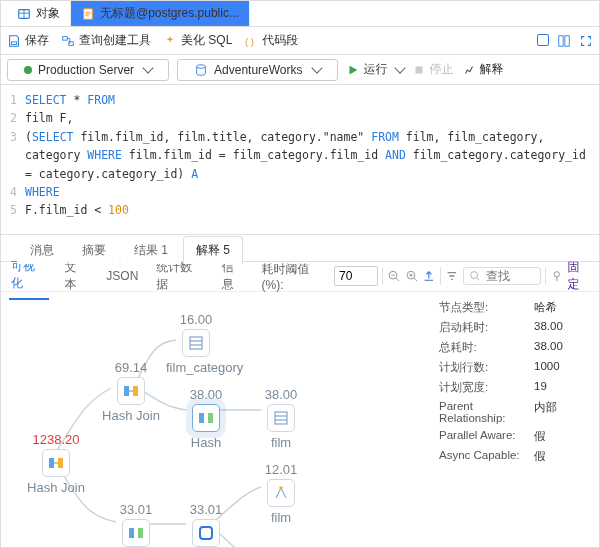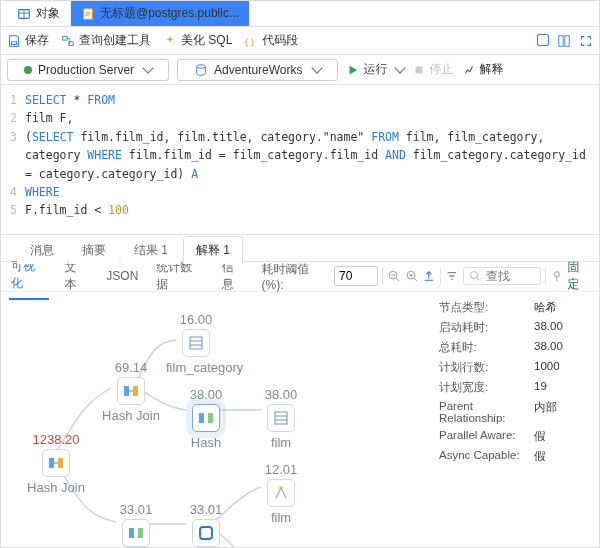--- a/index.html
+++ b/index.html
@@ -174,21 +174,21 @@
   <div class="ed-row">
       <div class="gutter">5</div>
       <div class="code"><span>F.film_id &lt; </span><span class="num">100</span></div>
     </div>
 </div>
 
 <div class="mid-tabs">
   <div class="mid-tab">消息</div>
   <div class="mid-tab">摘要</div>
   <div class="mid-tab">结果 1</div>
-  <div class="mid-tab active">解释 1</div>
+  <div class="mid-tab active">解释 5</div>
 </div>
 
 <div class="sub-tabs">
   <div class="sub-tab active">可视化</div>
   <div class="sub-tab">文本</div>
   <div class="sub-tab">JSON</div>
   <div class="sub-tab">统计数据</div>
   <div class="sub-tab">信息</div>
   <div class="sub-right">
     <span style="color:#666">耗时阈值(%):</span>
@@ -217,21 +217,21 @@
           <circle cx="7" cy="7" r="4" stroke="#aaa" fill="none"></circle>
           <line x1="10" y1="10" x2="13" y2="13" stroke="#aaa"></line>
         </svg>
       <input placeholder="查找" style="">
     </div>
     <span class="sep"></span>
     <svg class="svg-i gray" viewBox="0 0 16 16">
         <circle cx="8" cy="6" r="3" stroke="#888" fill="none"></circle>
         <line x1="8" y1="9" x2="8" y2="14" stroke="#888"></line>
       </svg>
-    <span style="color:#15803d">固定</span>
+    <span style="color:#4c1d95">固定</span>
   </div>
 </div>
 
 <div class="canvas-area">
   <div class="plan-canvas">
     <svg class="edges">
       <g stroke="#c6d2dc" stroke-width="1.4" fill="none">
         <path d="M55 160 C80 120,85 110,110 96"></path>
         <path d="M55 170 C80 215,90 225,115 230"></path>
         <path d="M135 90 C150 60,155 50,175 48"></path>

